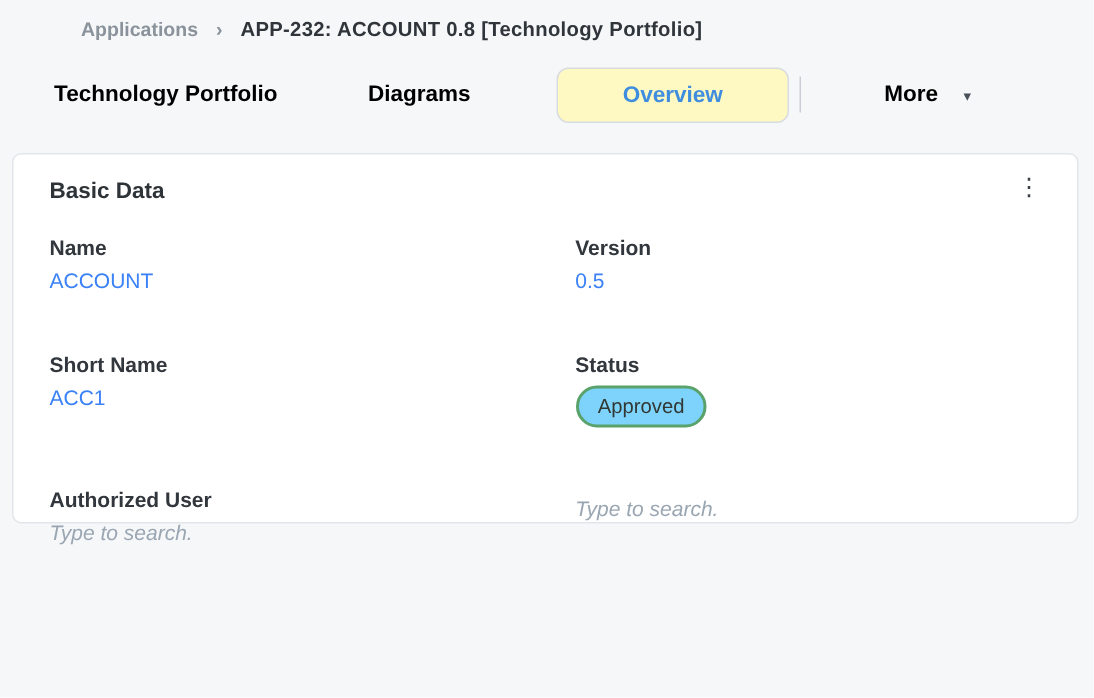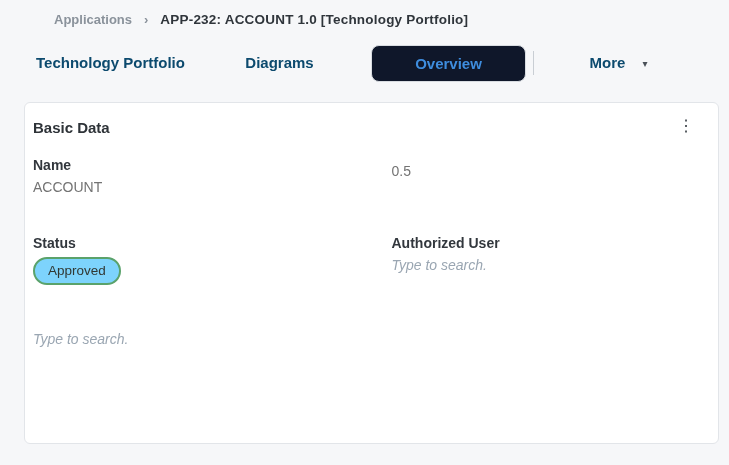--- a/index.html
+++ b/index.html
@@ -25,87 +25,87 @@
 
   
   .tabs {
     display: flex; align-items: center;
     margin-top: 17px;
     padding: 0 26px;
     height: 38px;
   }
   .tab-cell { flex: 1; text-align: center; }
   .tab-link {
-    font-weight: bold; font-size: 15px; color: #0c4a6e;
+    font-weight: bold; font-size: 15px; color: #000000;
     cursor: pointer; display: inline-block;
   }
   .tab-btn {
     display: block; width: 92%; margin: 0 auto;
-    background: #0f172a;
+    background: #fef9c3;
     border: 1px solid #d8dce1;
     border-radius: 8px;
     padding: 9px 0;
     font-weight: bold; font-size: 15px;
     color: #3e8dde;
     cursor: pointer;
     text-align: center;
     font-family: "Liberation Sans", sans-serif;
   }
   .tab-divider { width: 1px; height: 24px; background: #c9ced4; }
   .more-wrap { display: inline-flex; align-items: center; gap: 17px; cursor: pointer; }
   .caret { font-size: 10px; color: #4a5158; position: relative; top: 1px; }
 
   
   .card {
     position: relative;
-    margin: 20px 10px 0 24px;
-    height: 342px;
+    margin: 20px 10px 0 8px;
+    height: 247px;
     background: #ffffff;
     border: 1px solid #e2e5e9;
     border-radius: 6px;
-    padding: 16px 8px;
+    padding: 16px 24px;
   }
   .card-title { font-size: 15px; font-weight: bold; color: #2e3338; }
   .kebab {
     position: absolute; top: 13px; right: 20px;
     font-size: 16px; color: #3a4046; cursor: pointer;
     line-height: 1; padding: 2px 4px;
   }
 
   
   .grid {
     display: grid;
     grid-template-columns: 1fr 1fr;
     column-gap: 26px;
     row-gap: 23px;
     margin-top: 21px;
     gap: 40px;
   }
   .field-label { font-weight: bold; font-size: 14px; color: #32373d; }
-  .field-value { margin-top: 6px; font-size: 14px; color: #737373; cursor: pointer; }
+  .field-value { margin-top: 6px; font-size: 14px; color: #3b82f6; cursor: pointer; }
   .placeholder { color: #9aa6b2; font-style: italic; }
   .badge {
     display: inline-block;
     margin-top: 6px;
     background: #7dd3fc;
     border: 2px solid #5aa26b;
     border-radius: 16px;
     padding: 4px 13px 5px 13px;
     font-size: 13.5px;
     color: #313833;
     cursor: pointer;
   }
 </style>
 </head>
 <body>
 
 <div class="breadcrumb">
   <span class="crumb-link">Applications</span>
   <span class="crumb-sep">›</span>
-  <span class="crumb-current">APP-232: ACCOUNT 1.0 [Technology Portfolio]</span>
+  <span class="crumb-current">APP-232: ACCOUNT 0.8 [Technology Portfolio]</span>
 </div>
 
 <div class="tabs">
   <div class="tab-cell">
     <span class="tab-link">Technology Portfolio</span>
   </div>
   <div class="tab-cell">
     <span class="tab-link">Diagrams</span>
   </div>
   <div class="tab-cell">
@@ -125,23 +125,28 @@
   <div class="kebab">⋮</div>
 
   <div class="grid">
 
     <div class="field">
       <div class="field-label">Name</div>
       <div class="field-value">ACCOUNT</div>
     </div>
 
     <div class="field">
+      <div class="field-label">Version</div>
       <div class="field-value">0.5</div>
     </div>
 
+    <div class="field">
+      <div class="field-label">Short Name</div>
+      <div class="field-value">ACC1</div>
+    </div>
 
 
     <div class="field">
       <div class="field-label">Status</div>
       <span class="badge">Approved</span>
     </div>
 
     <div class="field">
       <div class="field-label">Authorized User</div>
       <div class="field-value placeholder">Type to search.</div>

